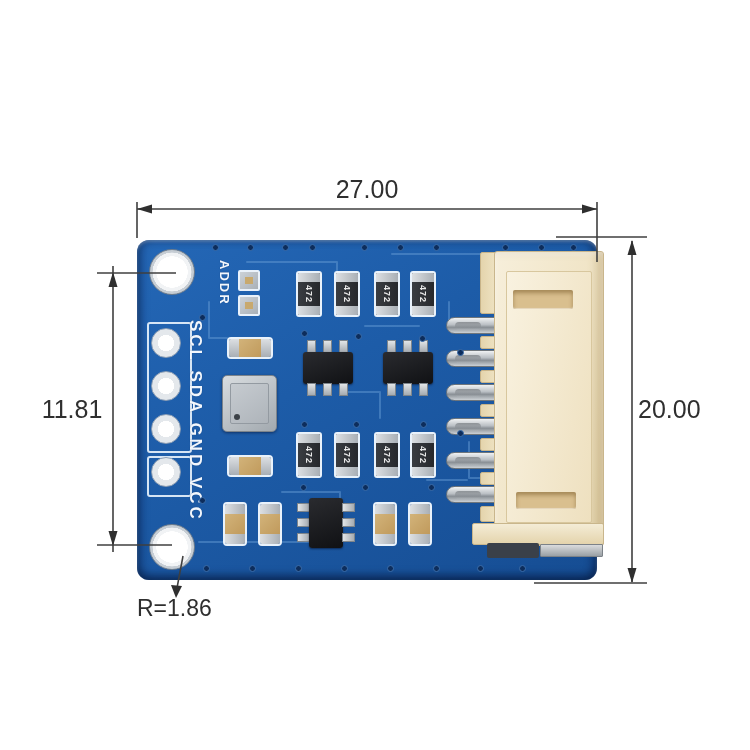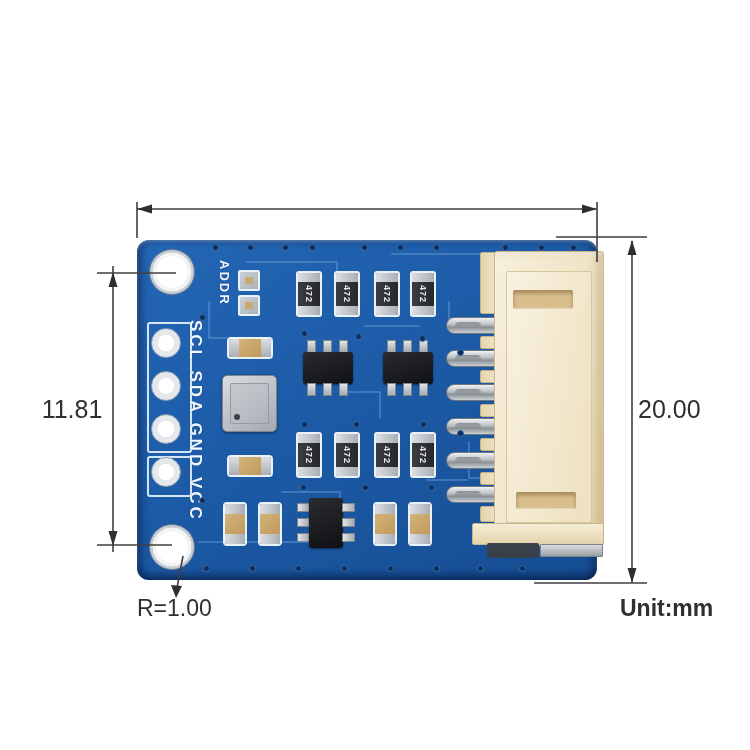--- a/index.html
+++ b/index.html
@@ -348,24 +348,24 @@
         <line x1="97" y1="545" x2="172" y2="545"></line>
       </g>
 
       <g>
         <line x1="183" y1="556" x2="177" y2="588"></line>
         <polygon points="176,598 171,585 182,586" stroke="none"></polygon>
       </g>
     </g>
   </svg>
 
+  <div class="dimlabel dim-w">27.00</div>
   <div class="dimlabel dim-h">20.00</div>
   <div class="dimlabel dim-l">11.81</div>
-  <div class="dimlabel dim-r">R=1.00</div>
-  <div class="dimlabel dim-u">Unit:mm</div>
+  <div class="dimlabel dim-r">R=1.86</div>
 
 <div class="via" style="left: 212px; top: 244px;"></div>
     <div class="via" style="left: 247px; top: 244px;"></div>
     <div class="via" style="left: 282px; top: 244px;"></div>
     <div class="via" style="left: 309px; top: 244px;"></div>
     <div class="via" style="left: 361px; top: 244px;"></div>
     <div class="via" style="left: 397px; top: 244px;"></div>
     <div class="via" style="left: 433px; top: 244px;"></div>
     <div class="via" style="left: 502px; top: 244px;"></div>
     <div class="via" style="left: 538px; top: 244px;"></div>

